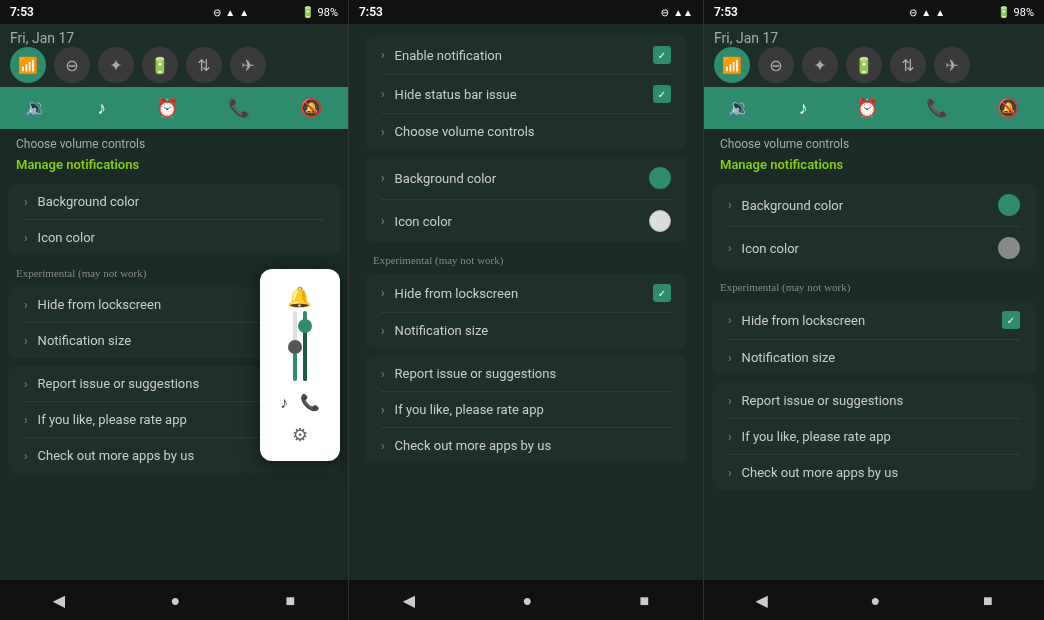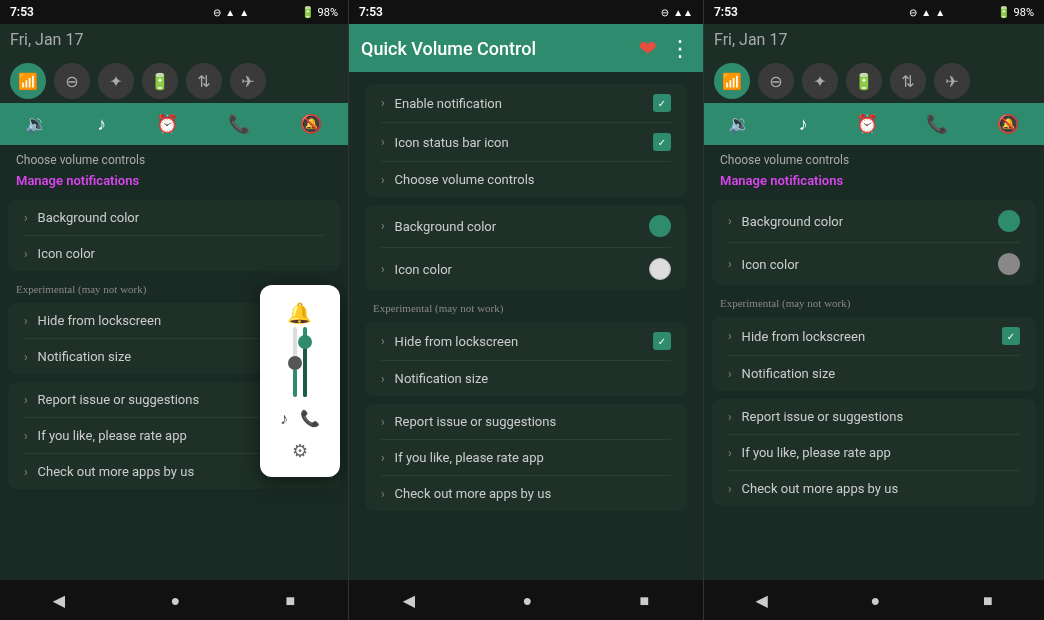--- a/index.html
+++ b/index.html
@@ -45,22 +45,22 @@
       font-size: 11px;
       margin-left: 48px;
     }
 
     .notification-bar {
       background: #1c2e26;
       padding: 6px 10px 4px;
     }
     .date-text {
       color: #aaa;
-      font-size: 16px;
-      margin-bottom: 14px;
+      font-size: 14px;
+      margin-bottom: 1px;
     }
     .quick-icons {
       display: flex;
       gap: 8px;
       align-items: center;
     }
     .quick-icon-btn {
       width: 36px;
       height: 36px;
       border-radius: 50%;
@@ -223,21 +223,21 @@
     .music-note { font-size: 16px; color: #444; }
     .phone-icon { font-size: 16px; color: #2e8b6e; }
     .settings-icon { font-size: 18px; color: #666; margin-top: 4px; }
 
     .choose-volume {
       color: #aaa;
       font-size: 12px;
       padding: 4px 16px;
     }
     .manage-notif {
-      color: #d946ef;
+      color: #84cc16;
       font-size: 13px;
       font-weight: 600;
       padding: 2px 16px 8px;
     }
 
     .toggle-square {
       width: 18px;
       height: 18px;
       border-radius: 3px;
     }
@@ -360,40 +360,35 @@
 
 <div class="phone-panel middle-panel" style="max-width:356px;">
   <div class="status-bar">
     <span class="status-time">7:53</span>
     <div class="status-icons">
       <span>⊖</span>
       <span>▲▲</span>
     </div>
   </div>
 
-  <div class="app-header">
-    <span class="app-title">Quick Volume Control</span>
-    <span class="heart-icon">❤</span>
-    <span class="more-icon">⋮</span>
-  </div>
 
   <div class="content-area" style="padding:8px;">
 
     <div class="section-group">
       <div class="section-item">
         <span class="chevron">›</span>
         <span>Enable notification</span>
         <div class="toggle-square teal" style="margin-left:auto;width:18px;height:18px;border-radius:3px;display:flex;align-items:center;justify-content:center;">
           <span style="color:#fff;font-size:10px;">✓</span>
         </div>
       </div>
       <div class="divider"></div>
       <div class="section-item">
         <span class="chevron">›</span>
-        <span>Icon status bar icon</span>
+        <span>Hide status bar issue</span>
         <div class="toggle-square teal" style="margin-left:auto;width:18px;height:18px;border-radius:3px;display:flex;align-items:center;justify-content:center;">
           <span style="color:#fff;font-size:10px;">✓</span>
         </div>
       </div>
       <div class="divider"></div>
       <div class="section-item">
         <span class="chevron">›</span>
         <span>Choose volume controls</span>
       </div>
     </div>

